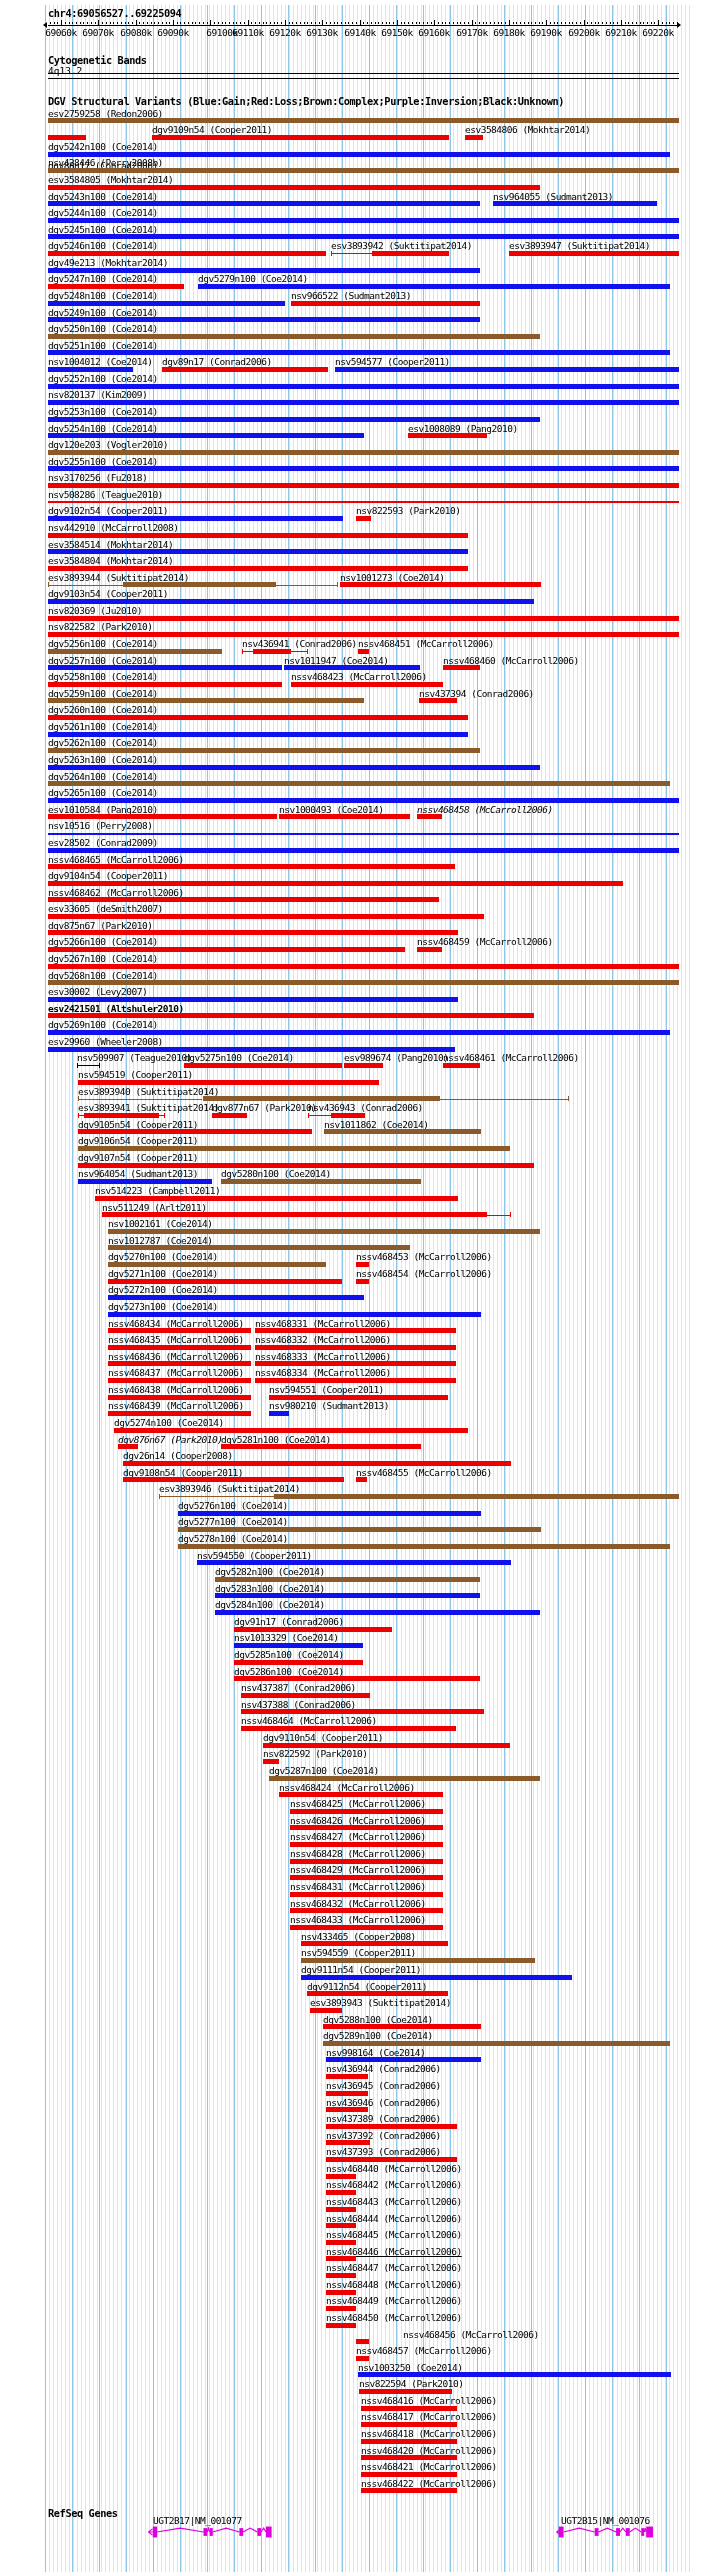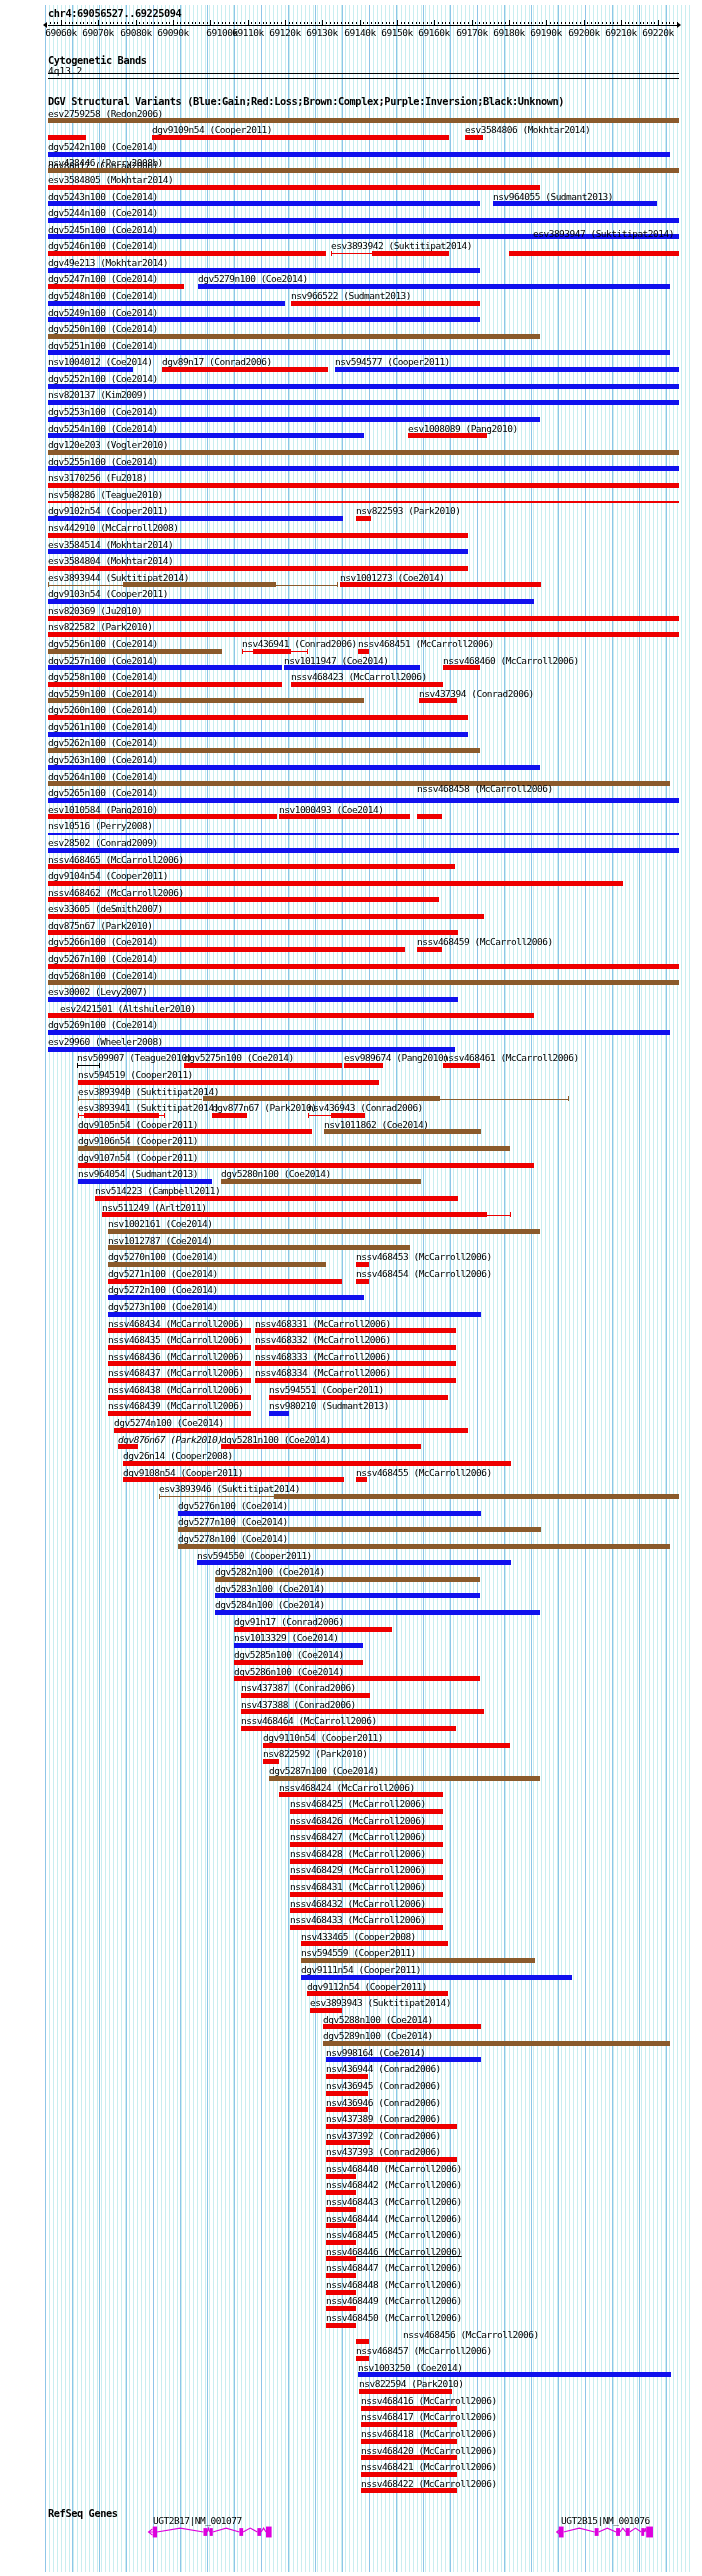--- a/index.html
+++ b/index.html
@@ -254,21 +254,21 @@
       <div class="var-label" style="left: 48px; top: 209px;">dgv5244n100 (Coe2014)</div>
       <div class="seg" style="left: 48px; width: 631px; top: 218px; height: 4.7px; background: rgb(17, 17, 238);"></div>
       <div class="var-label" style="left: 48px; top: 226px;">dgv5245n100 (Coe2014)</div>
       <div class="seg" style="left: 48px; width: 631px; top: 234px; height: 4.7px; background: rgb(17, 17, 238);"></div>
       <div class="var-label" style="left: 48px; top: 242px;">dgv5246n100 (Coe2014)</div>
       <div class="seg" style="left: 48px; width: 278px; top: 251px; height: 4.7px; background: rgb(238, 0, 0);"></div>
       <div class="var-label" style="left: 331px; top: 242px;">esv3893942 (Suktitipat2014)</div>
       <div class="seg" style="left: 331px; width: 41px; top: 253px; height: 0.8px; background: rgb(238, 0, 0);"></div>
       <div class="seg" style="left: 331px; top: 251px; width: 0.8px; height: 4.7px; background: rgb(238, 0, 0);"></div>
       <div class="seg" style="left: 372px; width: 77px; top: 251px; height: 4.7px; background: rgb(238, 0, 0);"></div>
-      <div class="var-label" style="left: 509px; top: 230px; margin-left: 24px;">esv3893947 (Suktitipat2014)</div>
+      <div class="var-label" style="left: 509px; top: 242px;">esv3893947 (Suktitipat2014)</div>
       <div class="seg" style="left: 509px; width: 170px; top: 251px; height: 4.7px; background: rgb(238, 0, 0);"></div>
       <div class="var-label" style="left: 48px; top: 259px;">dgv49e213 (Mokhtar2014)</div>
       <div class="seg" style="left: 48px; width: 432px; top: 268px; height: 4.7px; background: rgb(17, 17, 238);"></div>
       <div class="var-label" style="left: 48px; top: 275px;">dgv5247n100 (Coe2014)</div>
       <div class="seg" style="left: 48px; width: 136px; top: 284px; height: 4.7px; background: rgb(238, 0, 0);"></div>
       <div class="var-label" style="left: 198px; top: 275px;">dgv5279n100 (Coe2014)</div>
       <div class="seg" style="left: 198px; width: 472px; top: 284px; height: 4.7px; background: rgb(17, 17, 238);"></div>
       <div class="var-label" style="left: 48px; top: 292px;">dgv5248n100 (Coe2014)</div>
       <div class="seg" style="left: 48px; width: 237px; top: 301px; height: 4.7px; background: rgb(17, 17, 238);"></div>
       <div class="var-label" style="left: 291px; top: 292px;">nsv966522 (Sudmant2013)</div>
@@ -360,21 +360,21 @@
       <div class="var-label" style="left: 48px; top: 756px;">dgv5263n100 (Coe2014)</div>
       <div class="seg" style="left: 48px; width: 492px; top: 765px; height: 4.7px; background: rgb(17, 17, 238);"></div>
       <div class="var-label" style="left: 48px; top: 773px;">dgv5264n100 (Coe2014)</div>
       <div class="seg" style="left: 48px; width: 622px; top: 781px; height: 4.7px; background: rgb(139, 90, 43);"></div>
       <div class="var-label" style="left: 48px; top: 789px;">dgv5265n100 (Coe2014)</div>
       <div class="seg" style="left: 48px; width: 631px; top: 798px; height: 4.7px; background: rgb(17, 17, 238);"></div>
       <div class="var-label" style="left: 48px; top: 806px;">esv1010584 (Pang2010)</div>
       <div class="seg" style="left: 48px; width: 229px; top: 814px; height: 4.7px; background: rgb(238, 0, 0);"></div>
       <div class="var-label" style="left: 279px; top: 806px;">nsv1000493 (Coe2014)</div>
       <div class="seg" style="left: 279px; width: 131px; top: 814px; height: 4.7px; background: rgb(238, 0, 0);"></div>
-      <div class="var-label" style="left: 417px; top: 785px;">nssv468458 (McCarroll2006)</div>
+      <div class="var-label" style="left: 417px; top: 806px; font-style: italic;">nssv468458 (McCarroll2006)</div>
       <div class="seg" style="left: 417px; width: 25px; top: 814px; height: 4.7px; background: rgb(238, 0, 0);"></div>
       <div class="var-label" style="left: 48px; top: 822px;">nsv10516 (Perry2008)</div>
       <div class="seg" style="left: 48px; width: 631px; top: 833px; height: 1.6px; background: rgb(17, 17, 238);"></div>
       <div class="var-label" style="left: 48px; top: 839px;">esv28502 (Conrad2009)</div>
       <div class="seg" style="left: 48px; width: 631px; top: 848px; height: 4.7px; background: rgb(17, 17, 238);"></div>
       <div class="var-label" style="left: 48px; top: 856px;">nssv468465 (McCarroll2006)</div>
       <div class="seg" style="left: 48px; width: 407px; top: 864px; height: 4.7px; background: rgb(238, 0, 0);"></div>
       <div class="var-label" style="left: 48px; top: 872px;">dgv9104n54 (Cooper2011)</div>
       <div class="seg" style="left: 48px; width: 575px; top: 881px; height: 4.7px; background: rgb(238, 0, 0);"></div>
       <div class="var-label" style="left: 48px; top: 889px;">nssv468462 (McCarroll2006)</div>
@@ -386,21 +386,21 @@
       <div class="var-label" style="left: 48px; top: 938px;">dgv5266n100 (Coe2014)</div>
       <div class="seg" style="left: 48px; width: 357px; top: 947px; height: 4.7px; background: rgb(238, 0, 0);"></div>
       <div class="var-label" style="left: 417px; top: 938px;">nssv468459 (McCarroll2006)</div>
       <div class="seg" style="left: 417px; width: 25px; top: 947px; height: 4.7px; background: rgb(238, 0, 0);"></div>
       <div class="var-label" style="left: 48px; top: 955px;">dgv5267n100 (Coe2014)</div>
       <div class="seg" style="left: 48px; width: 631px; top: 964px; height: 4.7px; background: rgb(238, 0, 0);"></div>
       <div class="var-label" style="left: 48px; top: 972px;">dgv5268n100 (Coe2014)</div>
       <div class="seg" style="left: 48px; width: 631px; top: 980px; height: 4.7px; background: rgb(139, 90, 43);"></div>
       <div class="var-label" style="left: 48px; top: 988px;">esv30002 (Levy2007)</div>
       <div class="seg" style="left: 48px; width: 410px; top: 997px; height: 4.7px; background: rgb(17, 17, 238);"></div>
-      <div class="var-label" style="left: 60px; top: 1005px;">esv2421501 (Altshuler2010)</div>
+      <div class="var-label" style="left: 48px; top: 1005px; font-weight: bold;">esv2421501 (Altshuler2010)</div>
       <div class="seg" style="left: 48px; width: 486px; top: 1013px; height: 4.7px; background: rgb(238, 0, 0);"></div>
       <div class="var-label" style="left: 48px; top: 1021px;">dgv5269n100 (Coe2014)</div>
       <div class="seg" style="left: 48px; width: 622px; top: 1030px; height: 4.7px; background: rgb(17, 17, 238);"></div>
       <div class="var-label" style="left: 48px; top: 1038px;">esv29960 (Wheeler2008)</div>
       <div class="seg" style="left: 48px; width: 407px; top: 1047px; height: 4.7px; background: rgb(17, 17, 238);"></div>
       <div class="var-label" style="left: 77px; top: 1054px;">nsv509907 (Teague2010)</div>
       <div class="seg" style="left: 77px; width: 23px; top: 1065px; height: 0.8px; background: rgb(0, 0, 0);"></div>
       <div class="seg" style="left: 77px; top: 1063px; width: 0.8px; height: 4.7px; background: rgb(0, 0, 0);"></div>
       <div class="seg" style="left: 99px; top: 1063px; width: 0.8px; height: 4.7px; background: rgb(0, 0, 0);"></div>
       <div class="var-label" style="left: 184px; top: 1054px;">dgv5275n100 (Coe2014)</div>

